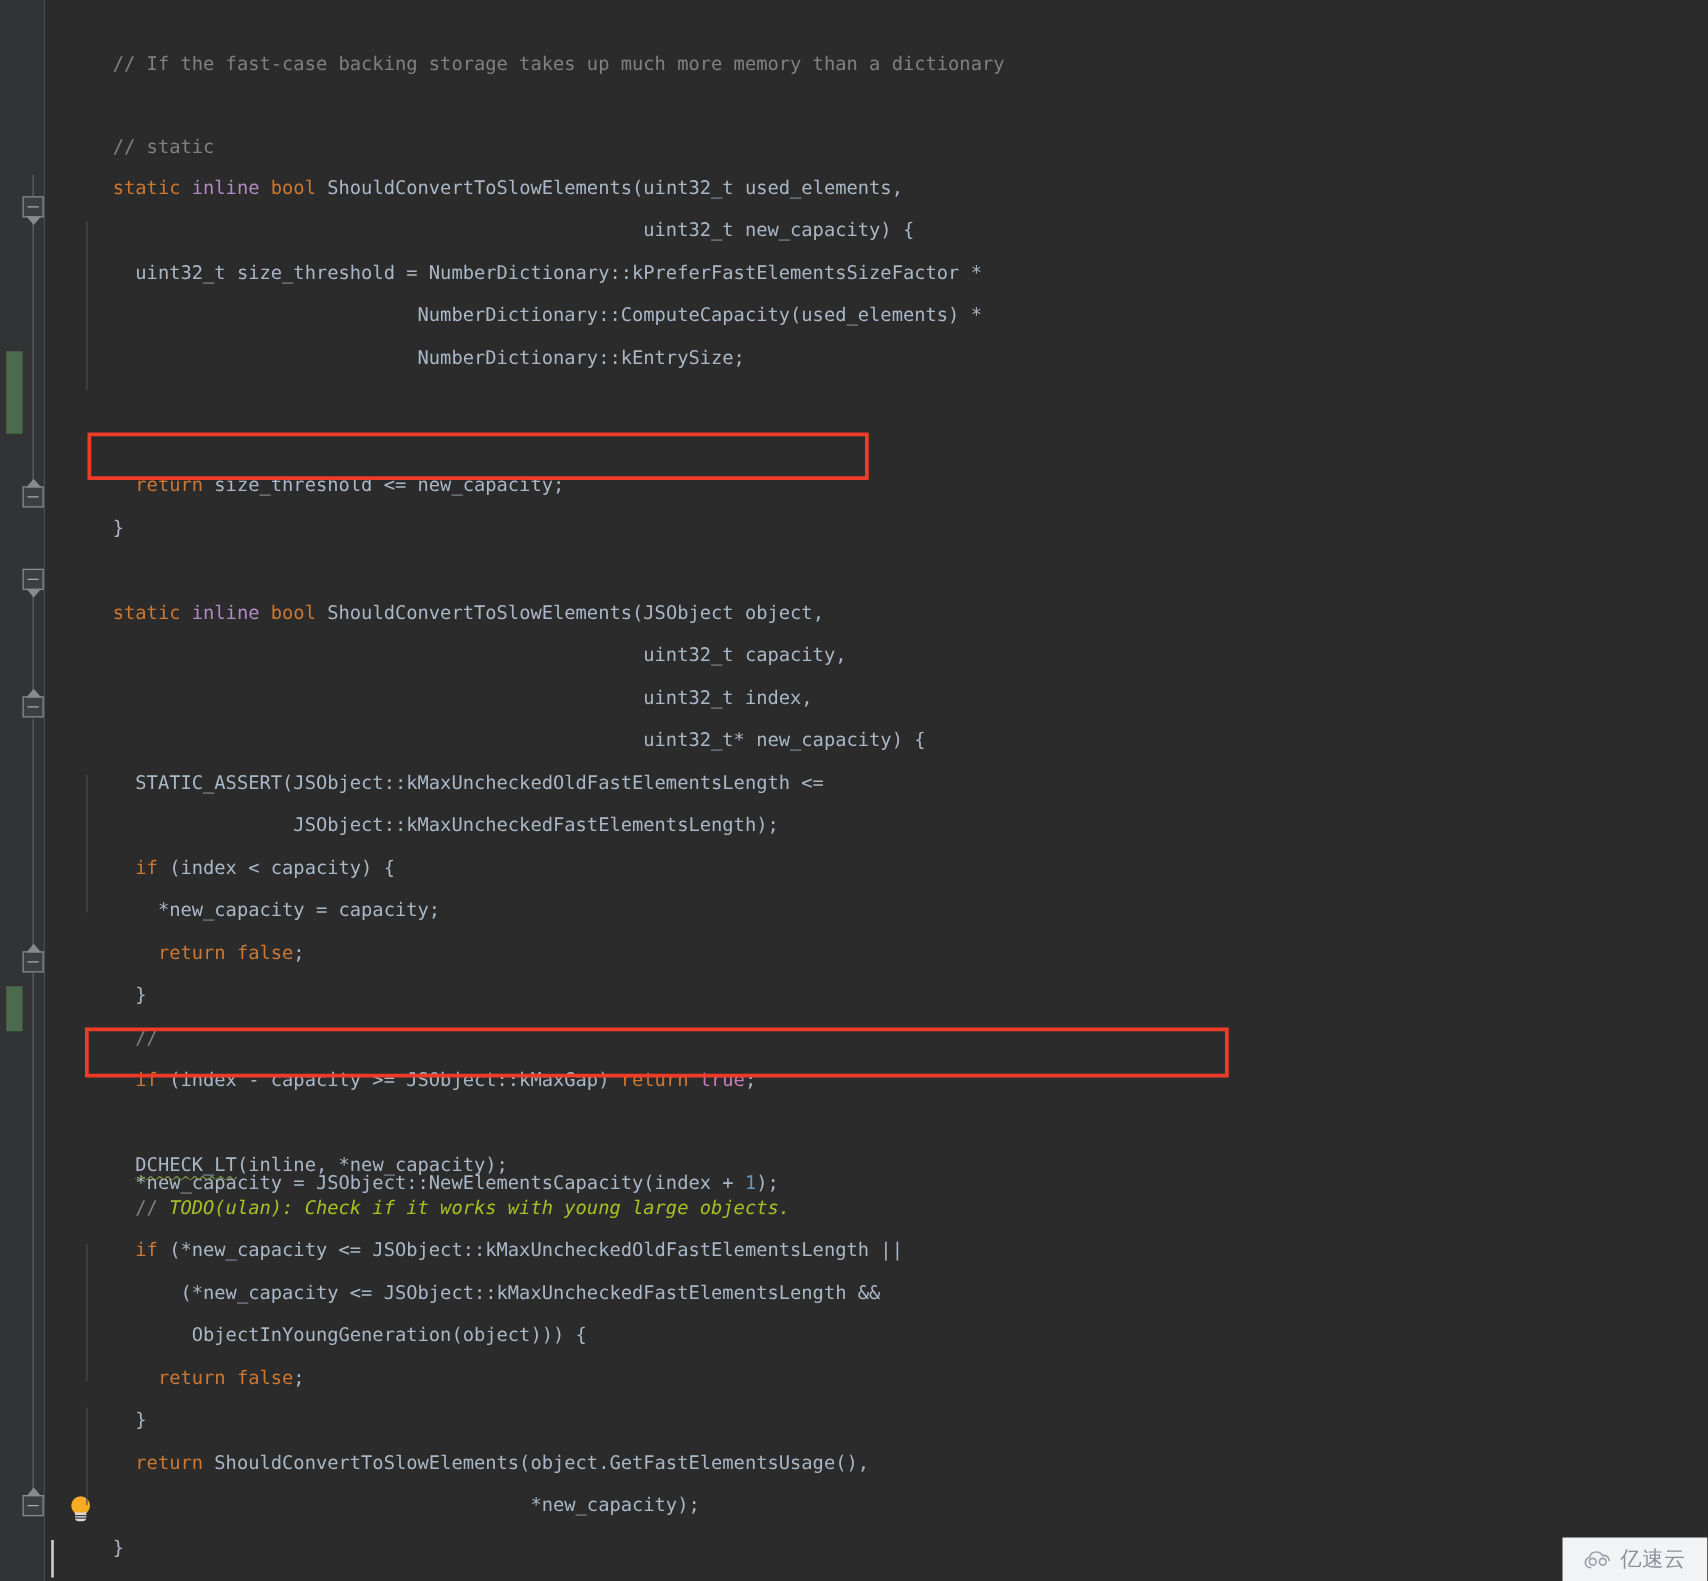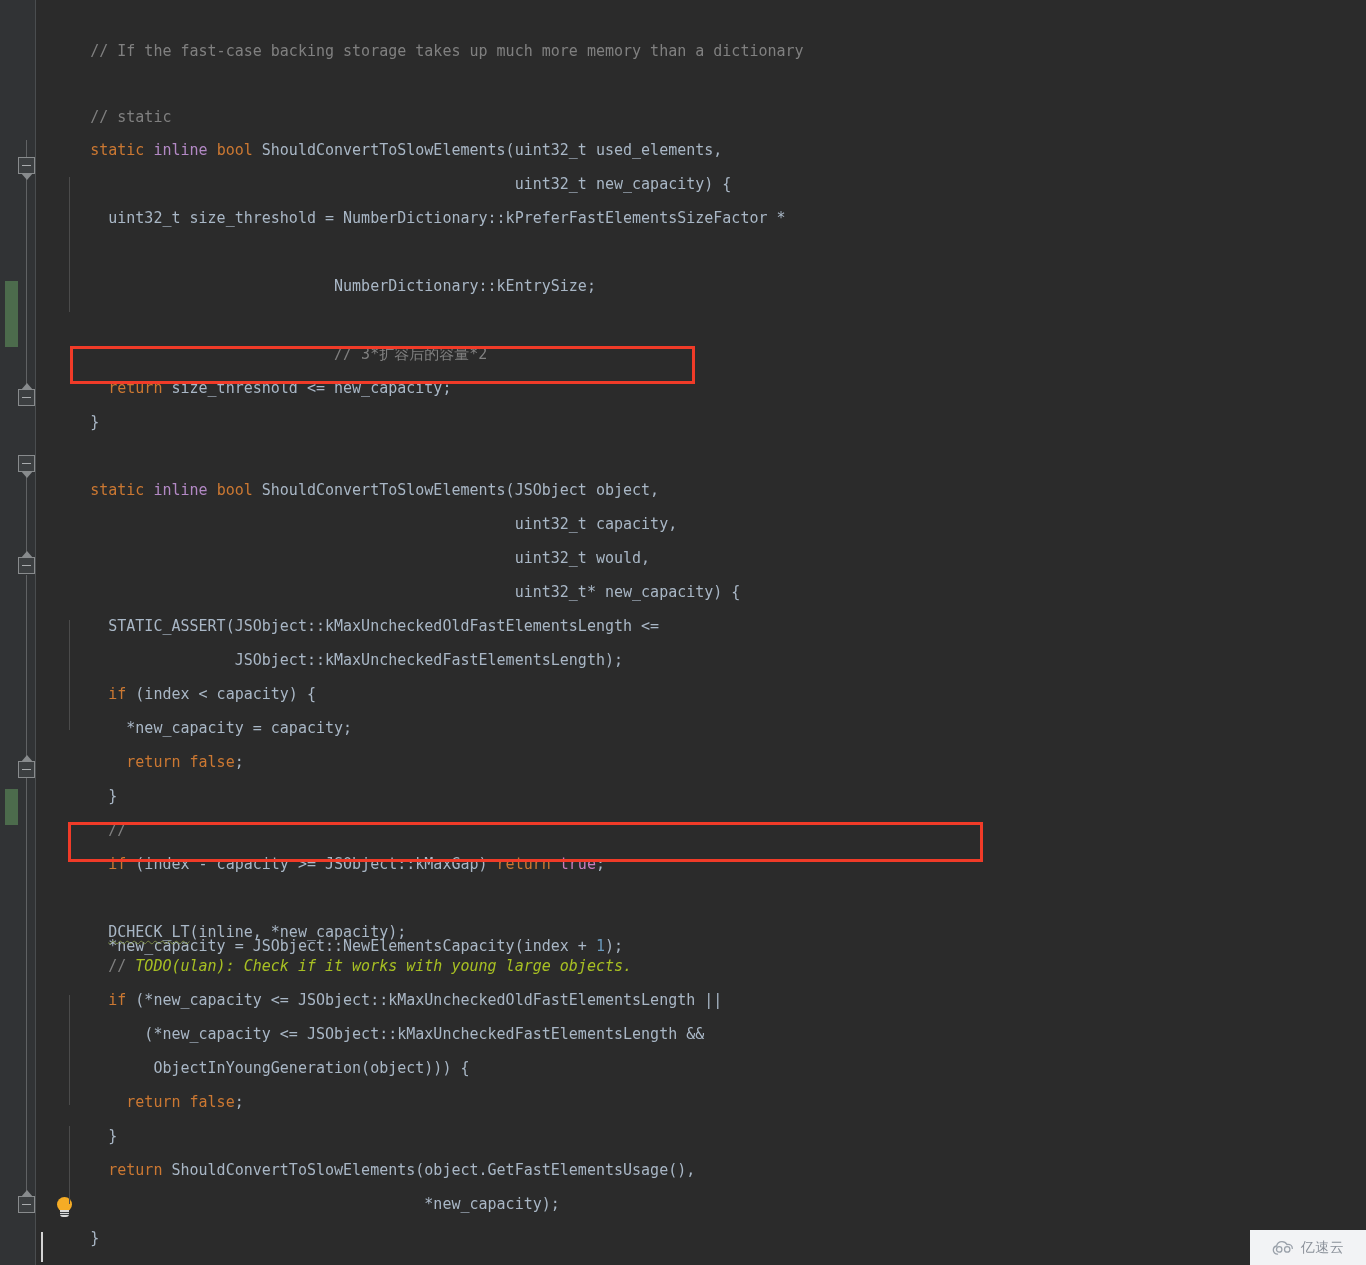--- a/index.html
+++ b/index.html
@@ -180,21 +180,21 @@
     height: 35px;
     background: #f2f3f5;
     display: flex;
     align-items: center;
     justify-content: center;
     gap: 5px;
   }
   .watermark .wm-text {
     color: #8a9099;
     font-family: "DejaVu Sans", "Liberation Sans", sans-serif;
-    font-size: 14px;
+    font-size: 17px;
     letter-spacing: 0.5px;
   }
   .wm-cloud { display: block; }
 </style>
 </head>
 <body>
 
 <div id="editor">
 
   <div class="gutter"></div>
@@ -254,51 +254,51 @@
     </div>
 
     <div class="line" style="top:133px;">
       <span class="c-txt">                                               uint32_t new_capacity) {</span>
     </div>
 
     <div class="line" style="top:167px;">
       <span class="c-txt">  uint32_t size_threshold = NumberDictionary::kPreferFastElementsSizeFactor *</span>
     </div>
 
+    <div class="line" style="top:201px;">
+      <span class="c-txt">                           NumberDictionary::ComputeCapacity(used_elements) *</span>
+    </div>
 
     <div class="line" style="top:235px;">
       <span class="c-txt">                           NumberDictionary::kEntrySize;</span>
     </div>
 
     <div class="line" style="top:269px;"></div>
 
-    <div class="line" style="top:303px;">
-      <span class="c-cmt">                           // 3*扩容后的容量*2</span>
-    </div>
 
     <div class="line" style="top:337px;">
       <span class="c-txt">  </span><span class="c-kw">return</span><span class="c-txt"> size_threshold &lt;= new_capacity;</span>
     </div>
 
     <div class="line" style="top:371px;">
       <span class="c-txt">}</span>
     </div>
 
     <div class="line" style="top:405px;"></div>
 
     <div class="line" style="top:439px;">
       <span class="c-kw">static</span><span class="c-txt"> </span><span class="c-inline">inline</span><span class="c-txt"> </span><span class="c-kw">bool</span><span class="c-txt"> ShouldConvertToSlowElements(JSObject object,</span>
     </div>
 
     <div class="line" style="top:473px;">
       <span class="c-txt">                                               uint32_t capacity,</span>
     </div>
 
     <div class="line" style="top:507px;">
-      <span class="c-txt">                                               uint32_t would,</span>
+      <span class="c-txt">                                               uint32_t index,</span>
     </div>
 
     <div class="line" style="top:541px;">
       <span class="c-txt">                                               uint32_t* new_capacity) {</span>
     </div>
 
     <div class="line" style="top:575px;">
       <span class="c-txt">  STATIC_ASSERT(JSObject::kMaxUncheckedOldFastElementsLength &lt;=</span>
     </div>
 

